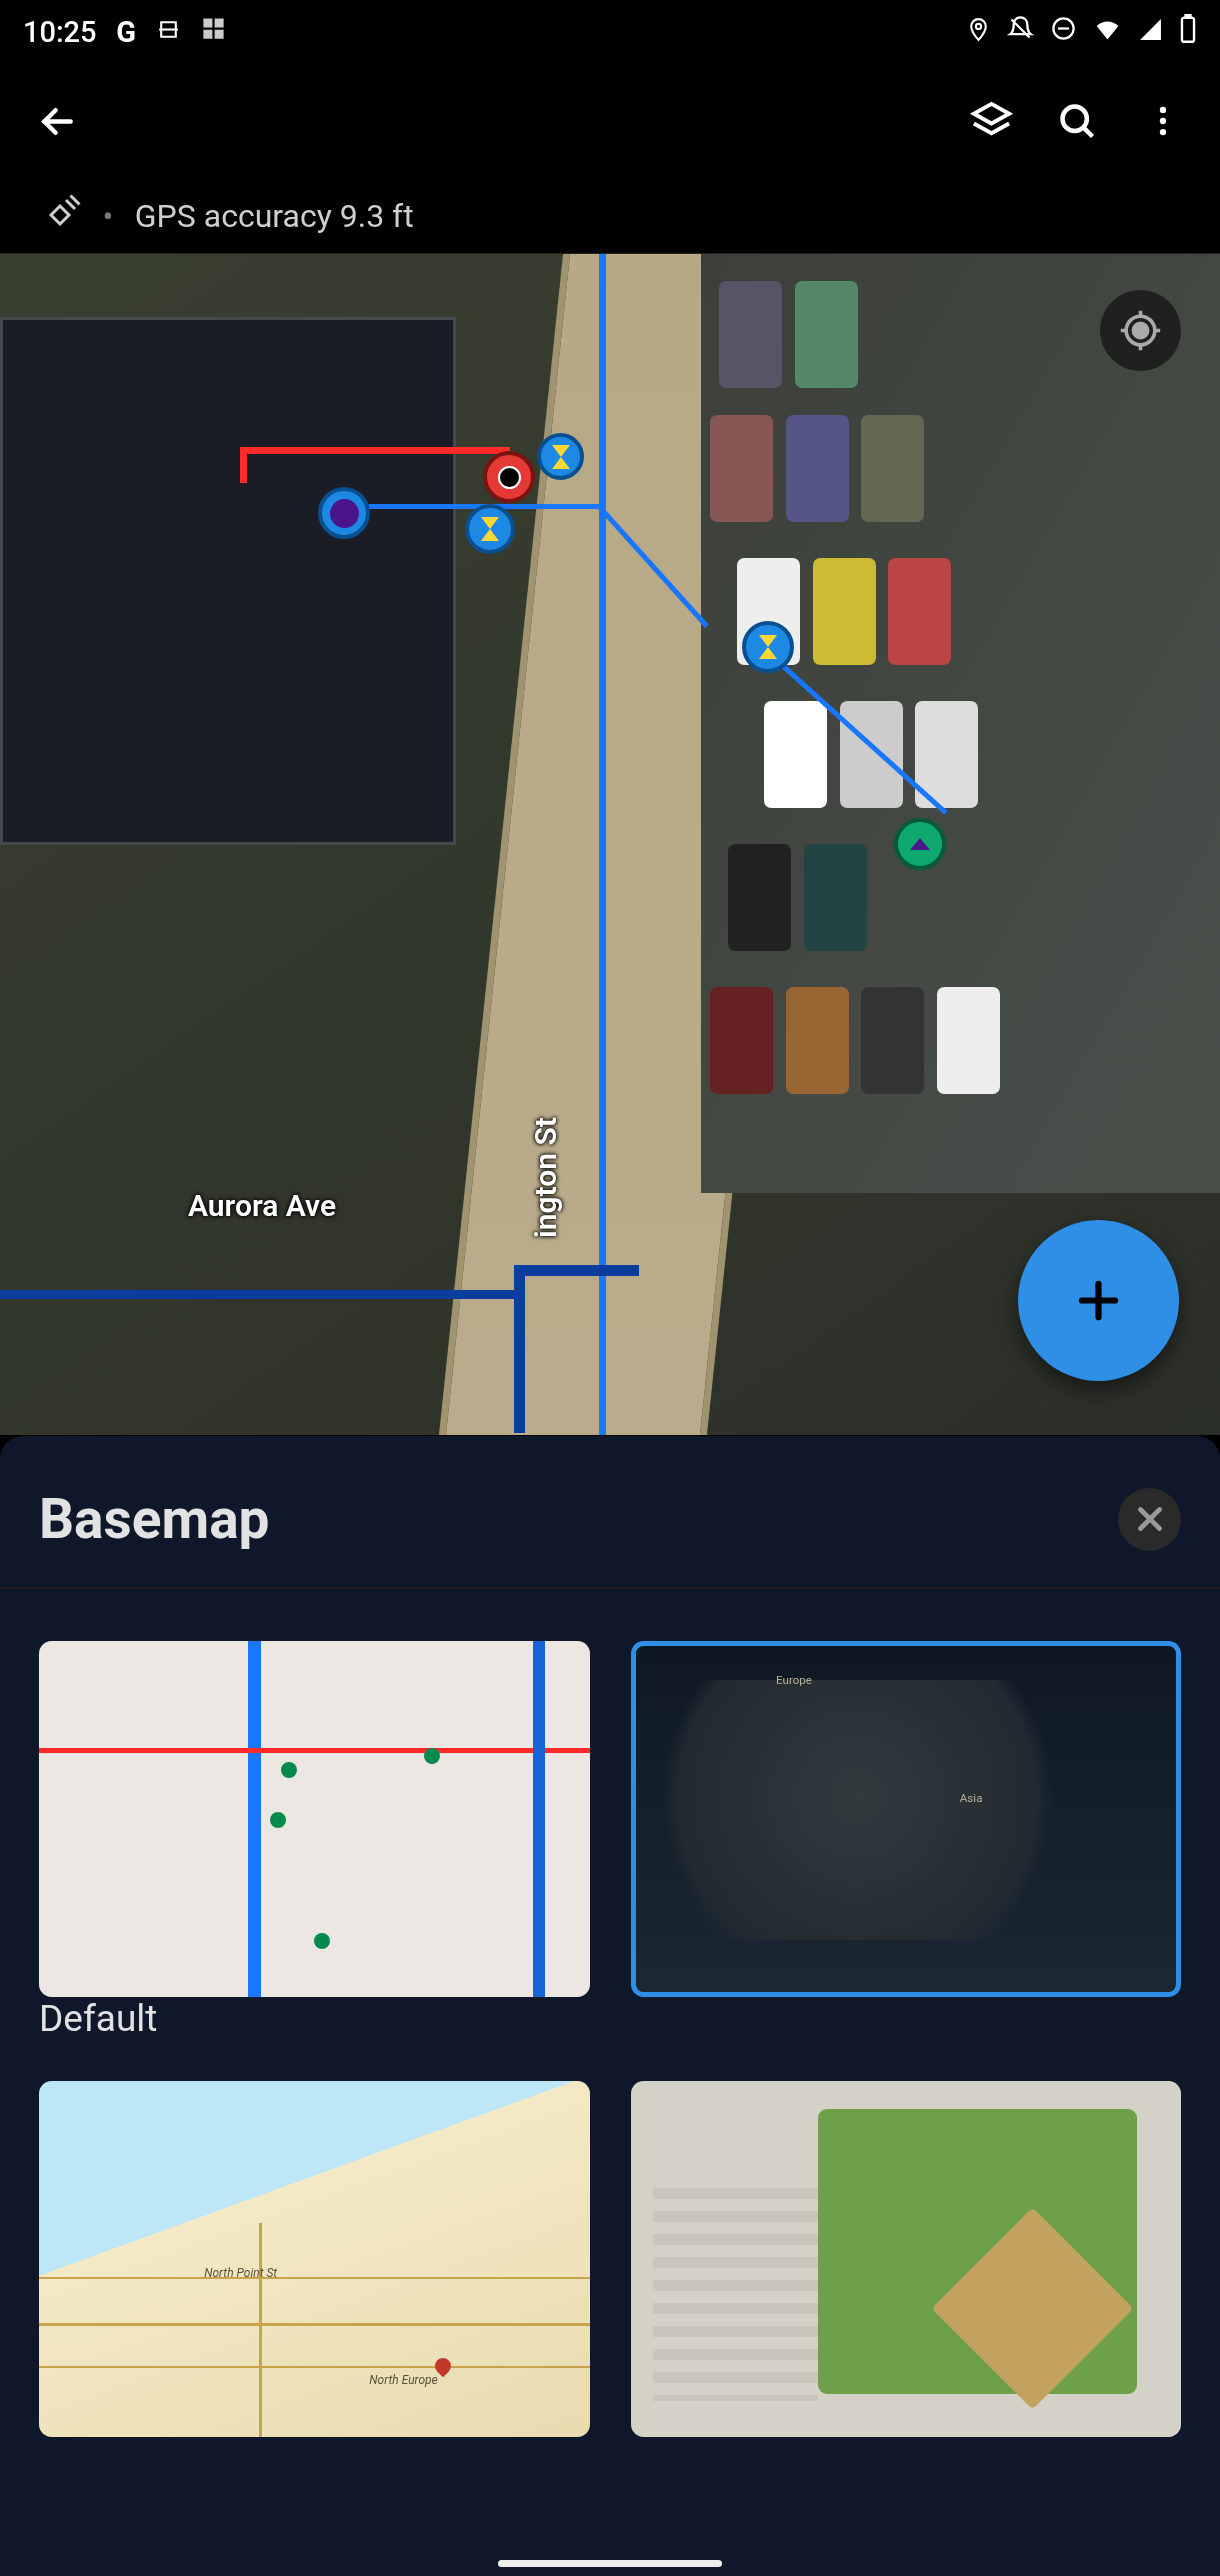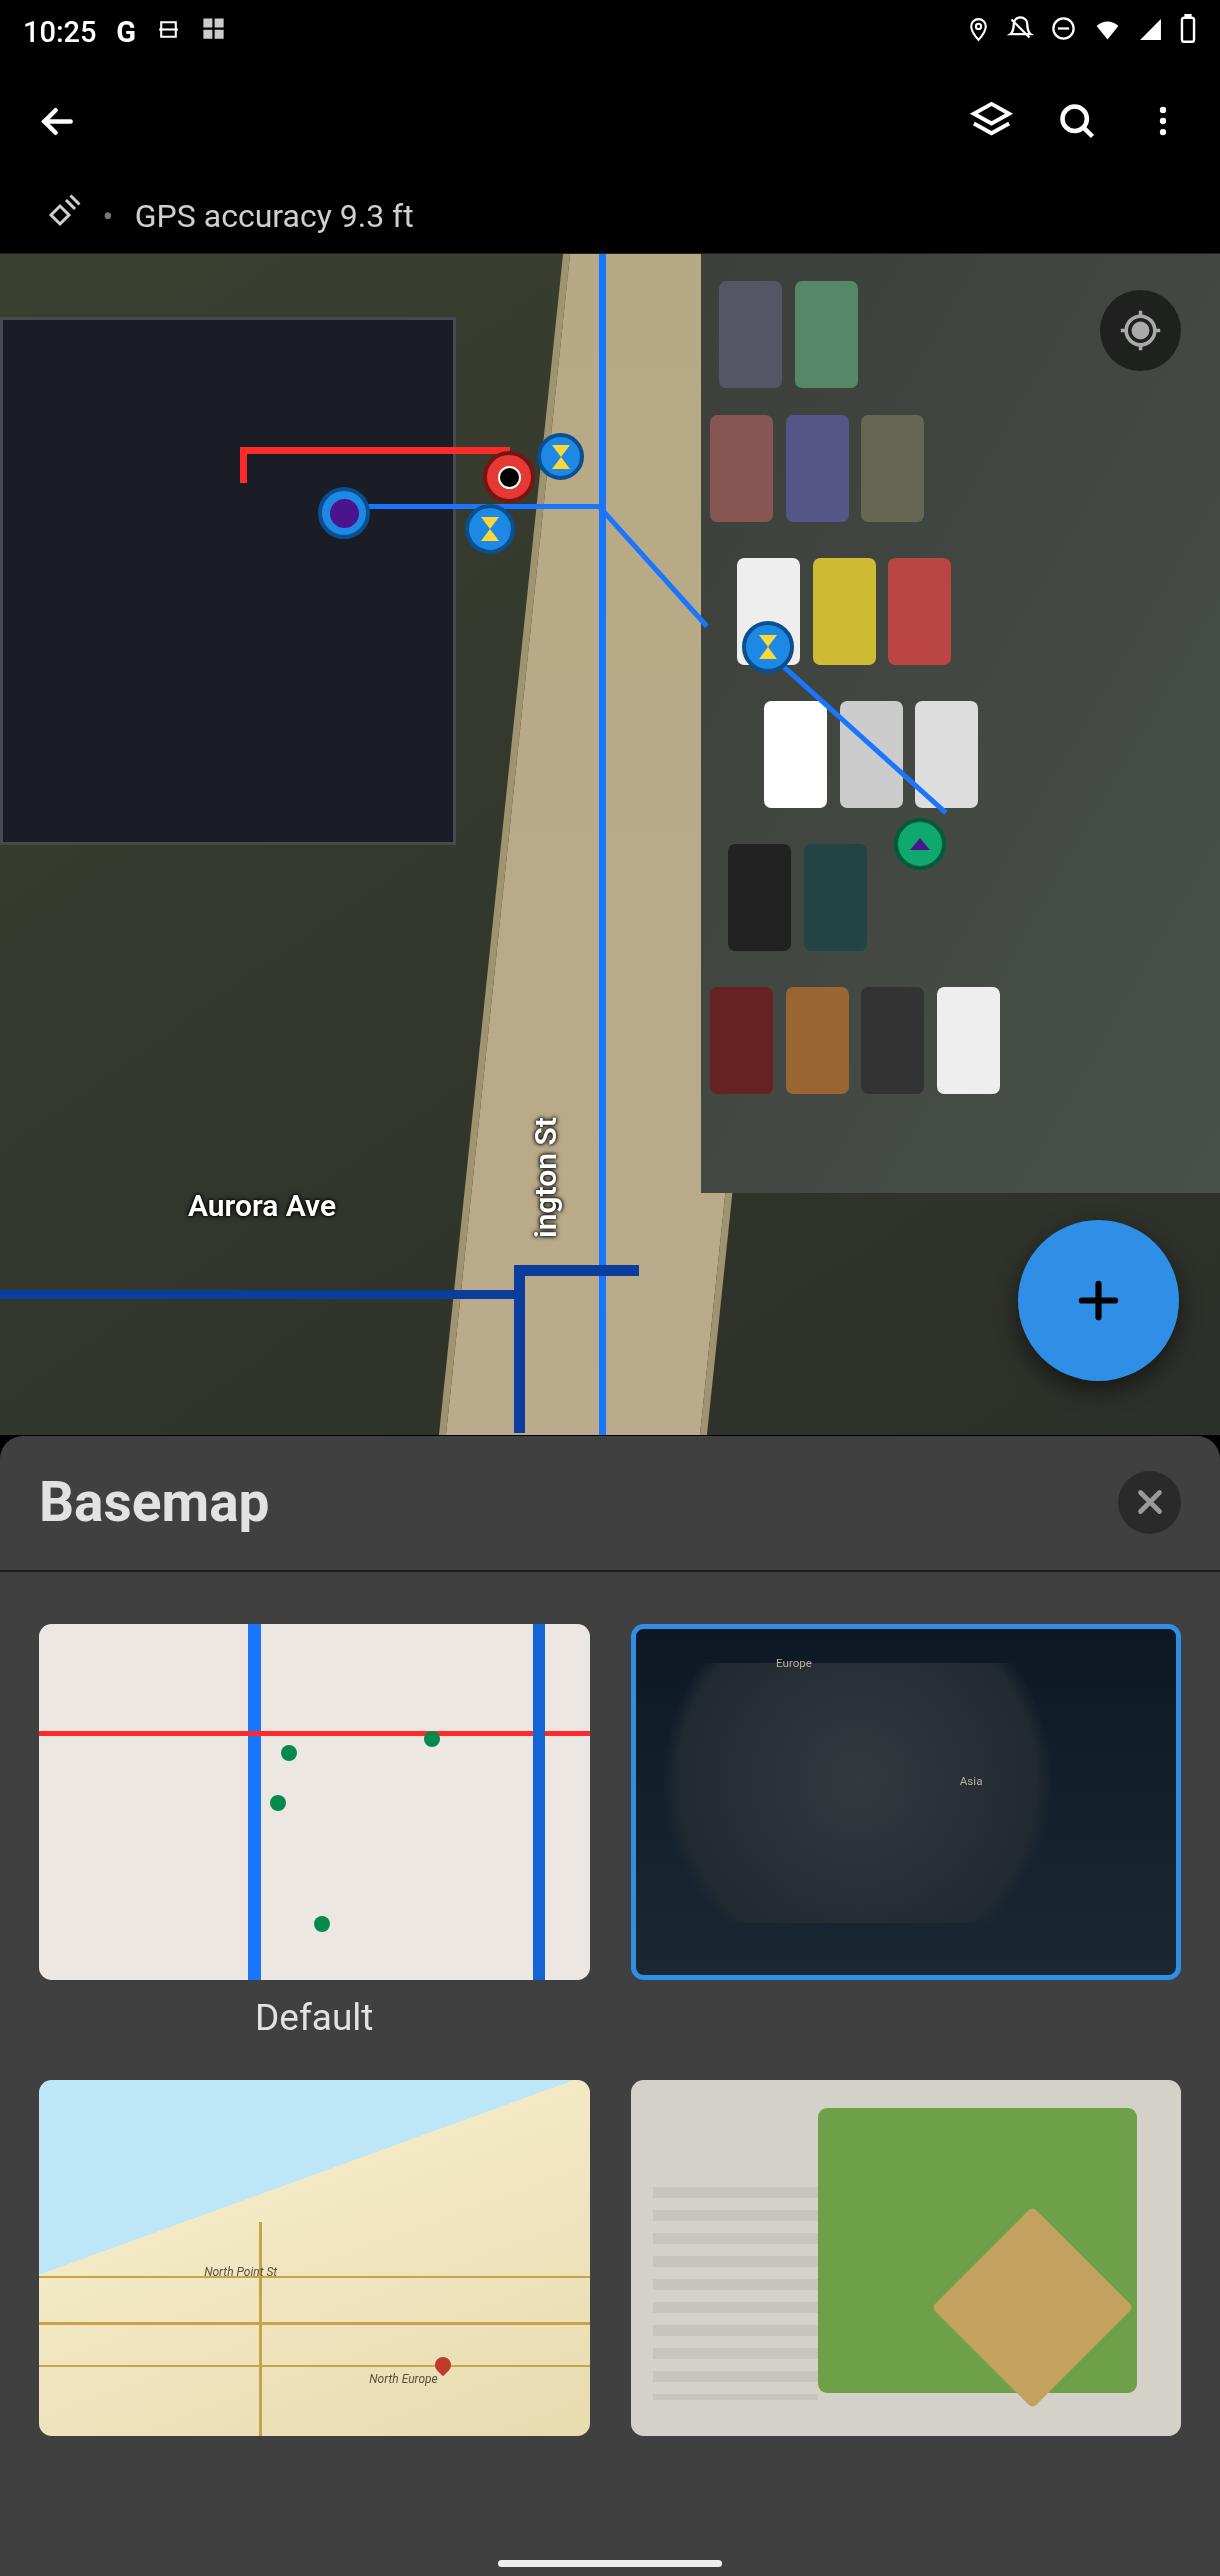--- a/index.html
+++ b/index.html
@@ -97,29 +97,29 @@
     width:0;height:0;border-left:10.7px solid transparent;border-right:10.7px solid transparent;
     border-bottom:12.5px solid #4a148c;
   }
   .mapline { position:absolute; background:#1976ff; }
   .mapline.thin { height:5.4px; }
   .mapline.red { background:#ff2a2a; height:7.2px; }
   .mapline.darkblue { background:#0b3e9c; height:9px; }
   
   .sheet {
     position:absolute; left:0; right:0; top:1436px; bottom:0;
-    background:#404040; border-radius:23px 23px 0 0;
-    padding:34px 39px 0;
+    background:#0f172a; border-radius:23px 23px 0 0;
+    padding:51px 39px 0;
   }
   .sheet-header { display:flex; align-items:center; justify-content:space-between; }
   .sheet-title { font-size:55px; font-weight:700; color:#e2e2e2; }
   .close-btn { width:63px;height:63px;border-radius:50%;background:#2a2a2a;display:flex;align-items:center;justify-content:center; }
   .sheet-divider { height:1.8px;background:#1c1c1c;margin:36px -39px 0; }
   .bmap-grid { display:grid; grid-template-columns:1fr 1fr; gap:41px 41px; padding-top:52px; }
-  .bmap-card { display:flex; flex-direction:column; align-items:center; gap:16px; }
+  .bmap-card { display:flex; flex-direction:column; align-items:flex-start; }
   .bmap-thumb { width:100%; height:356px; border-radius:12.5px; overflow:hidden; position:relative; }
   .bmap-thumb.selected { border:5.4px solid #2F8FE7; }
   .bmap-label { font-size:37px; color:#e2e2e2; text-align:center; }
   .bmap-label.selected { color:#2F8FE7; }
   
   .thumb-default { background:#ece7e2; }
   .thumb-default::before,.thumb-default::after{content:"";position:absolute;}
   .thumb-default .r1{position:absolute;top:0;left:38%;width:12.5px;height:100%;background:#1976ff;}
   .thumb-default .r2{position:absolute;top:30%;left:0;width:100%;height:5.4px;background:#ff2a2a;}
   .thumb-default .r3{position:absolute;top:0;right:8%;width:12.5px;height:100%;background:#1564d6;}

